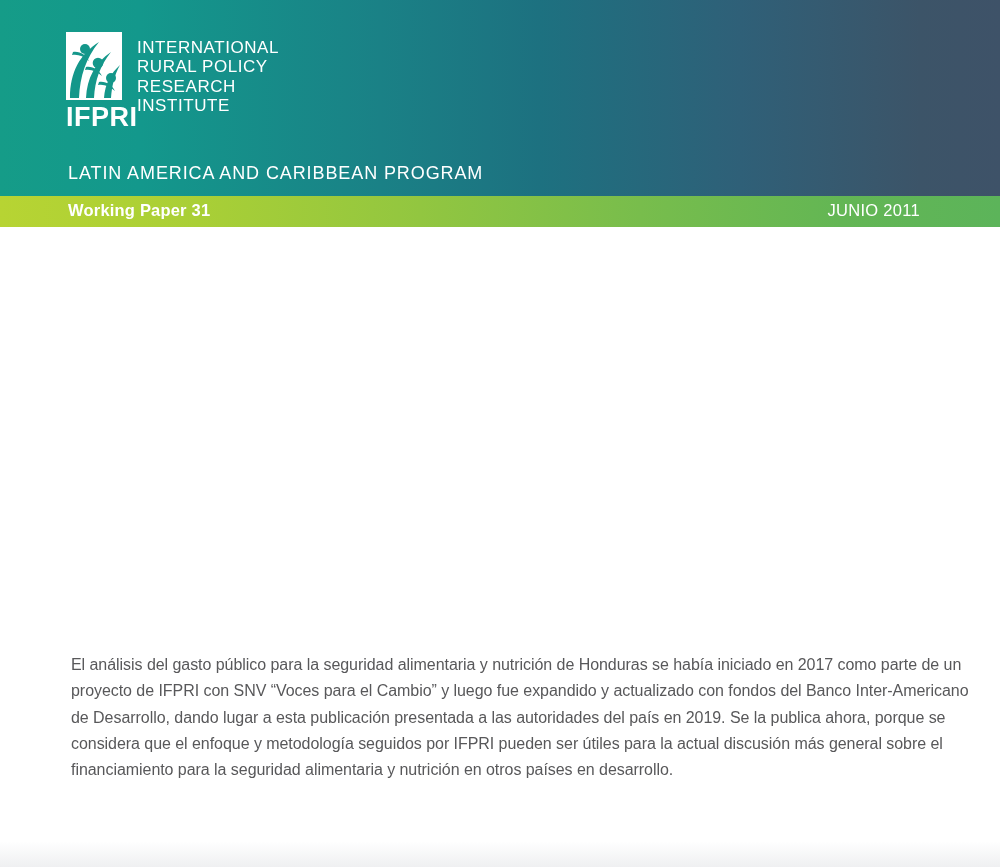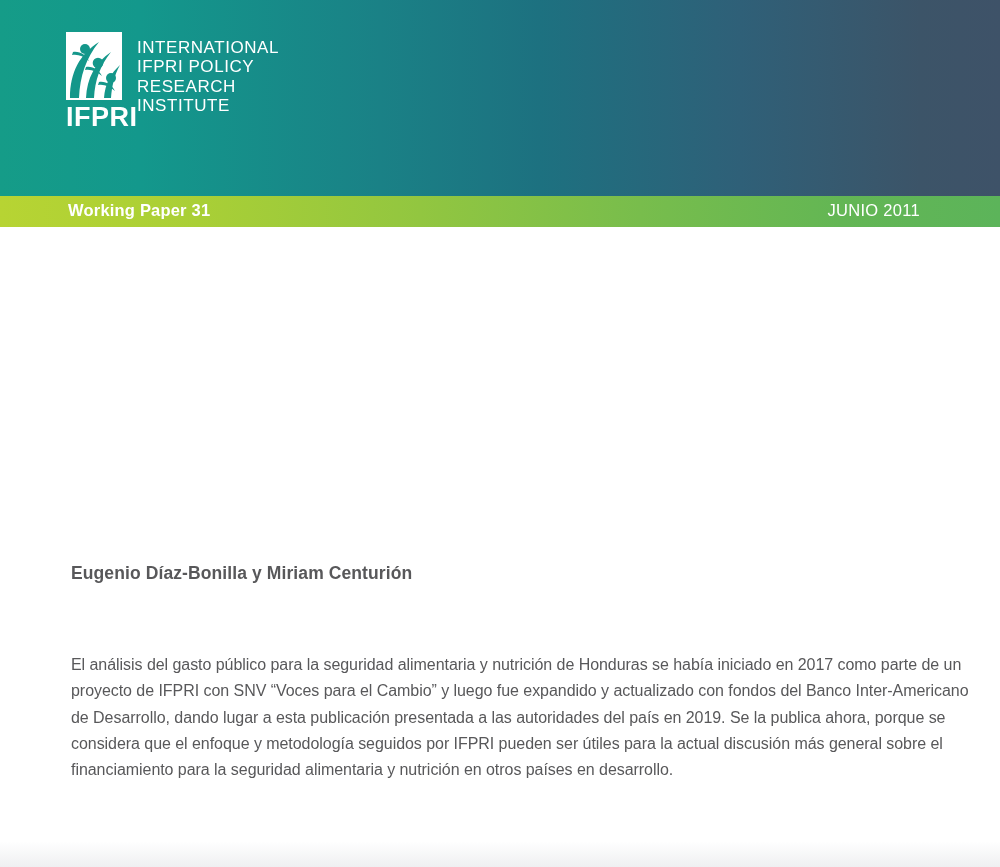--- a/index.html
+++ b/index.html
@@ -204,34 +204,34 @@
             <path d="M7 20 C14 19, 20 23, 23 29 C17 24, 12 22, 6 23 Z"></path>
             <path d="M20 35 C27 34, 33 38, 36 44 C30 39, 25 37, 19 38 Z"></path>
             <path d="M33 50 C40 49, 46 53, 49 59 C43 54, 38 52, 32 53 Z"></path>
           </g>
         </svg>
         <span class="logo-ifpri-text">IFPRI</span>
       </div>
 
       <div class="logo-words">
         <span>INTERNATIONAL</span>
-        <span>IFPRI POLICY</span>
+        <span>RURAL POLICY</span>
         <span>RESEARCH</span>
         <span>INSTITUTE</span>
       </div>
 
     </div>
 
+    <div class="program-line">LATIN AMERICA AND CARIBBEAN PROGRAM</div>
   </div>
 
   <div class="green-bar">
     <div class="green-bar-left">Working Paper 31</div>
     <div class="green-bar-right">JUNIO 2011</div>
   </div>
 
   <div class="content">
-    <div class="authors">Eugenio Díaz-Bonilla y Miriam Centurión</div>
     <p class="abstract">El análisis del gasto público para la seguridad alimentaria y nutrición de Honduras se había iniciado en 2017 como parte de un proyecto de IFPRI con SNV “Voces para el Cambio” y luego fue expandido y actualizado con fondos del Banco Inter-Americano de Desarrollo, dando lugar a esta publicación presentada a las autoridades del país en 2019. Se la publica ahora, porque se considera que el enfoque y metodología seguidos por IFPRI pueden ser útiles para la actual discusión más general sobre el financiamiento para la seguridad alimentaria y nutrición en otros países en desarrollo.</p>
   </div>
 
   <div class="page-foot-shade"></div>
 
 </div>
 
 </body></html>

